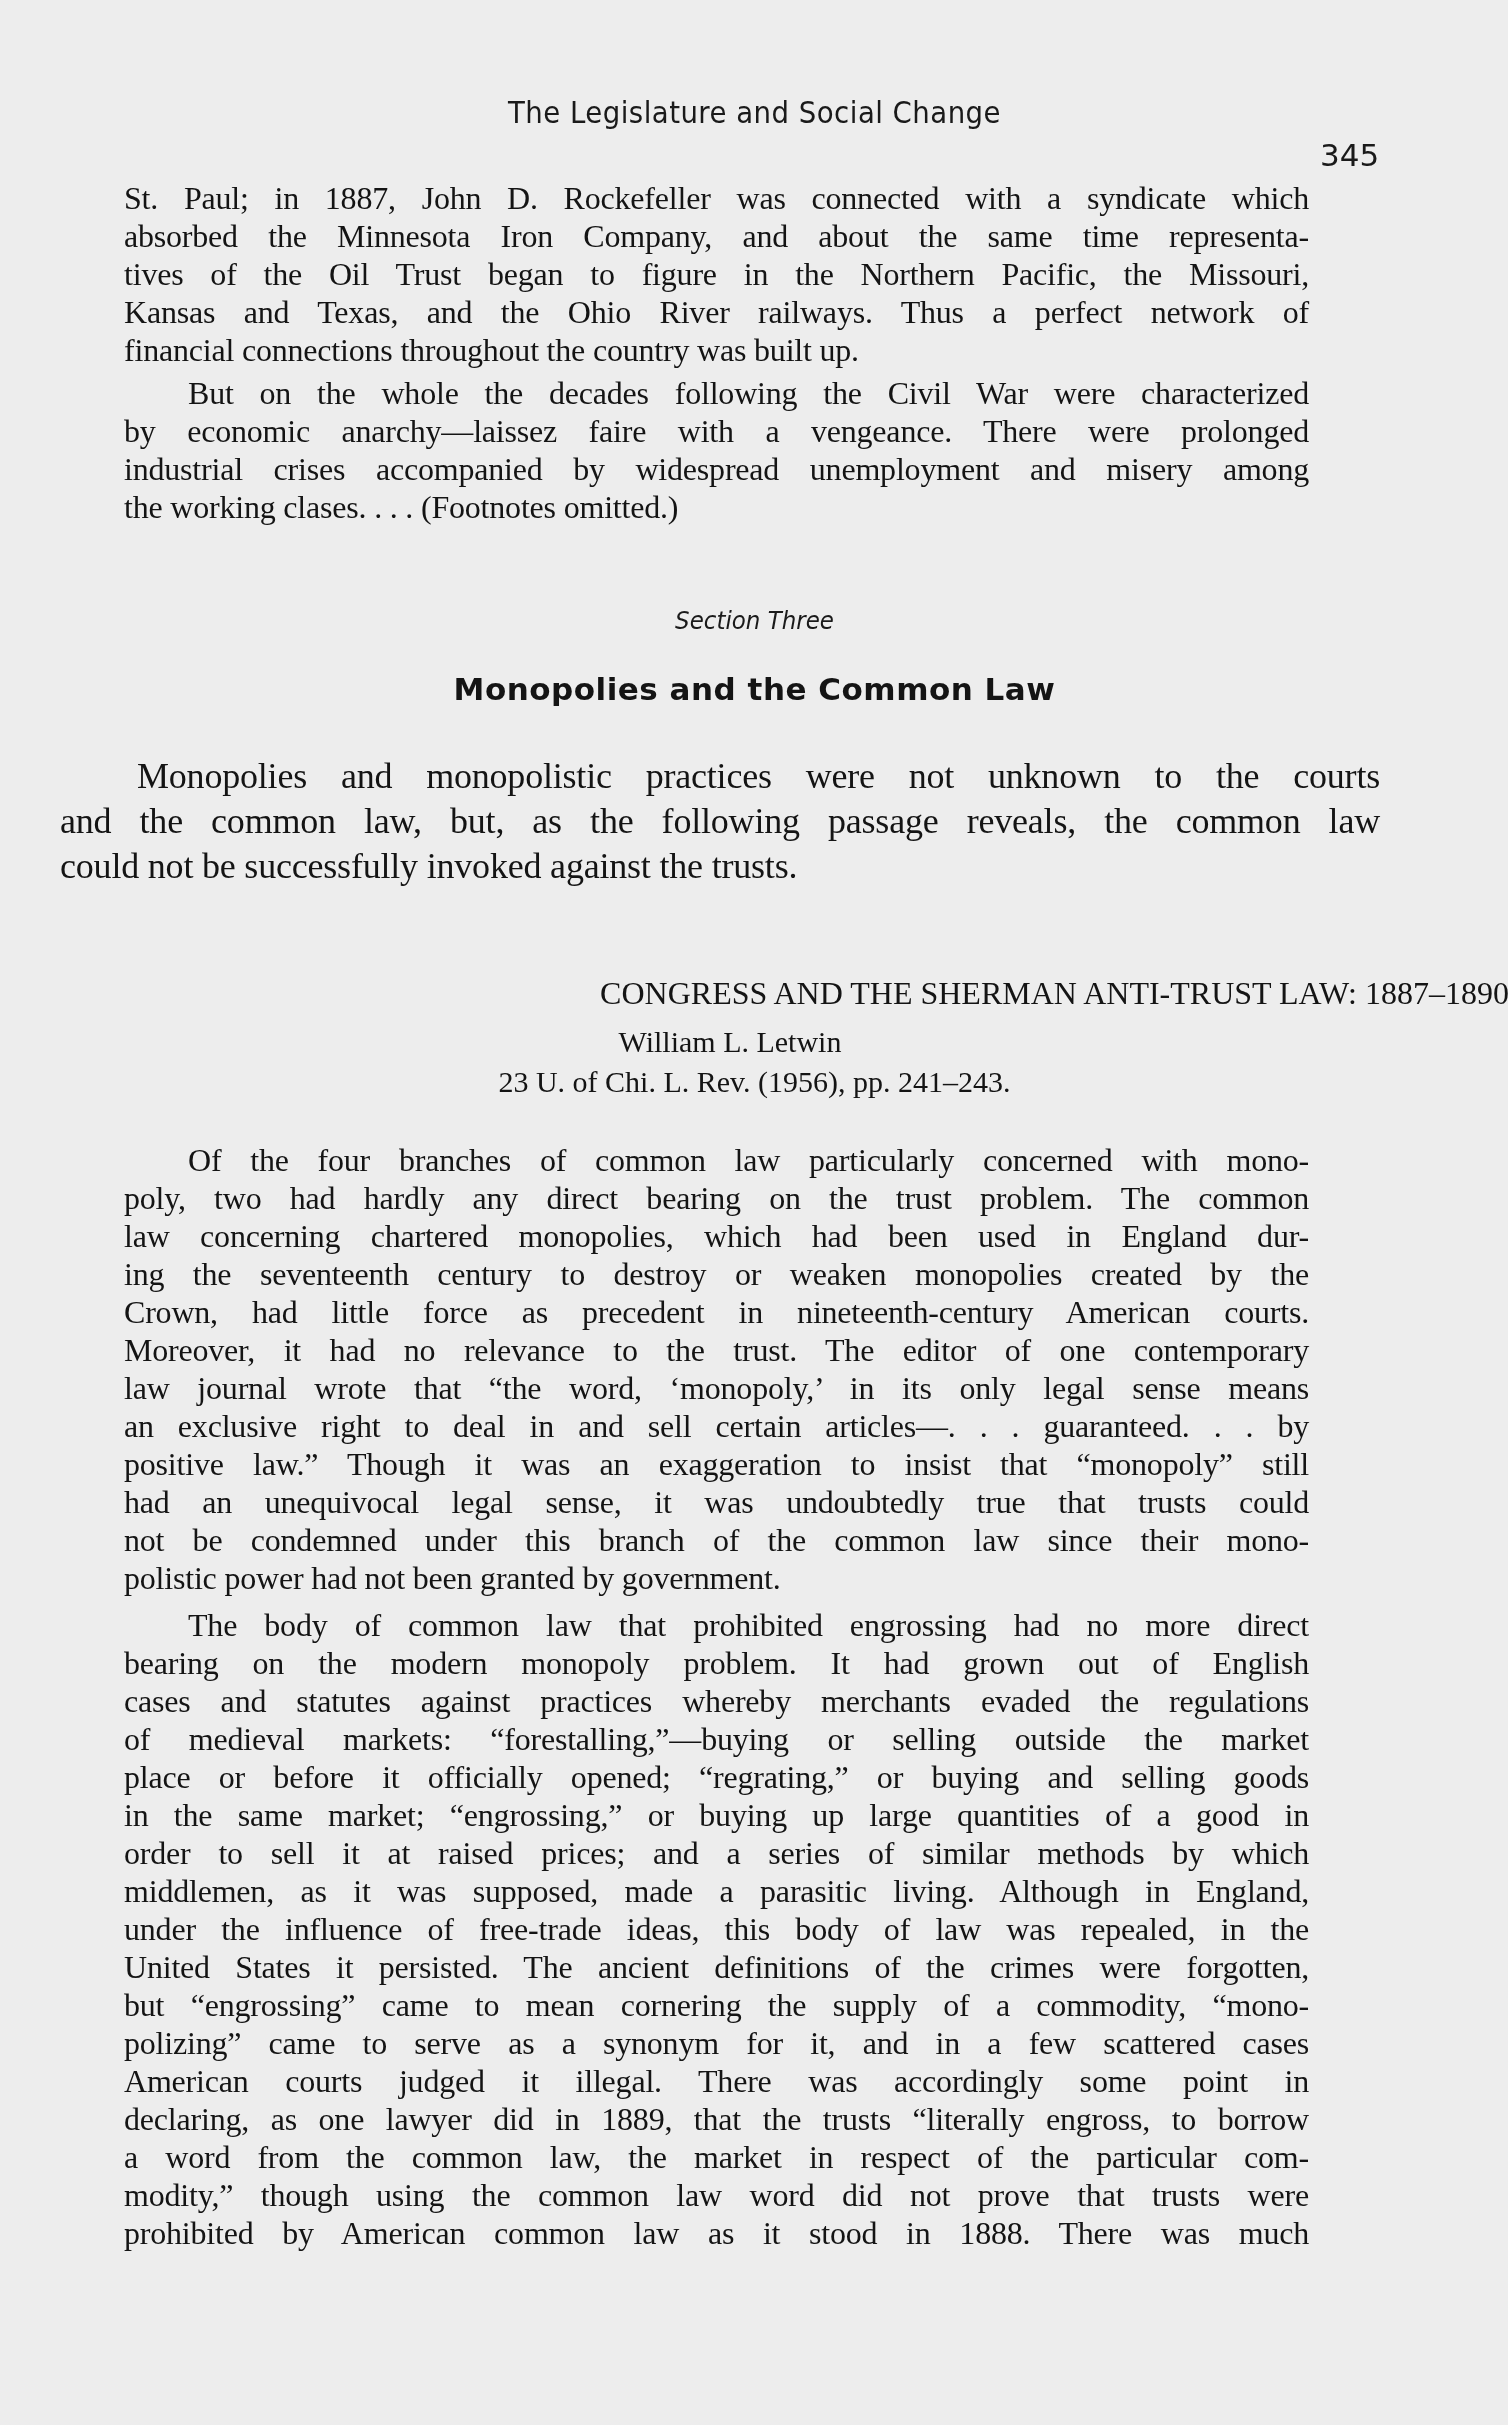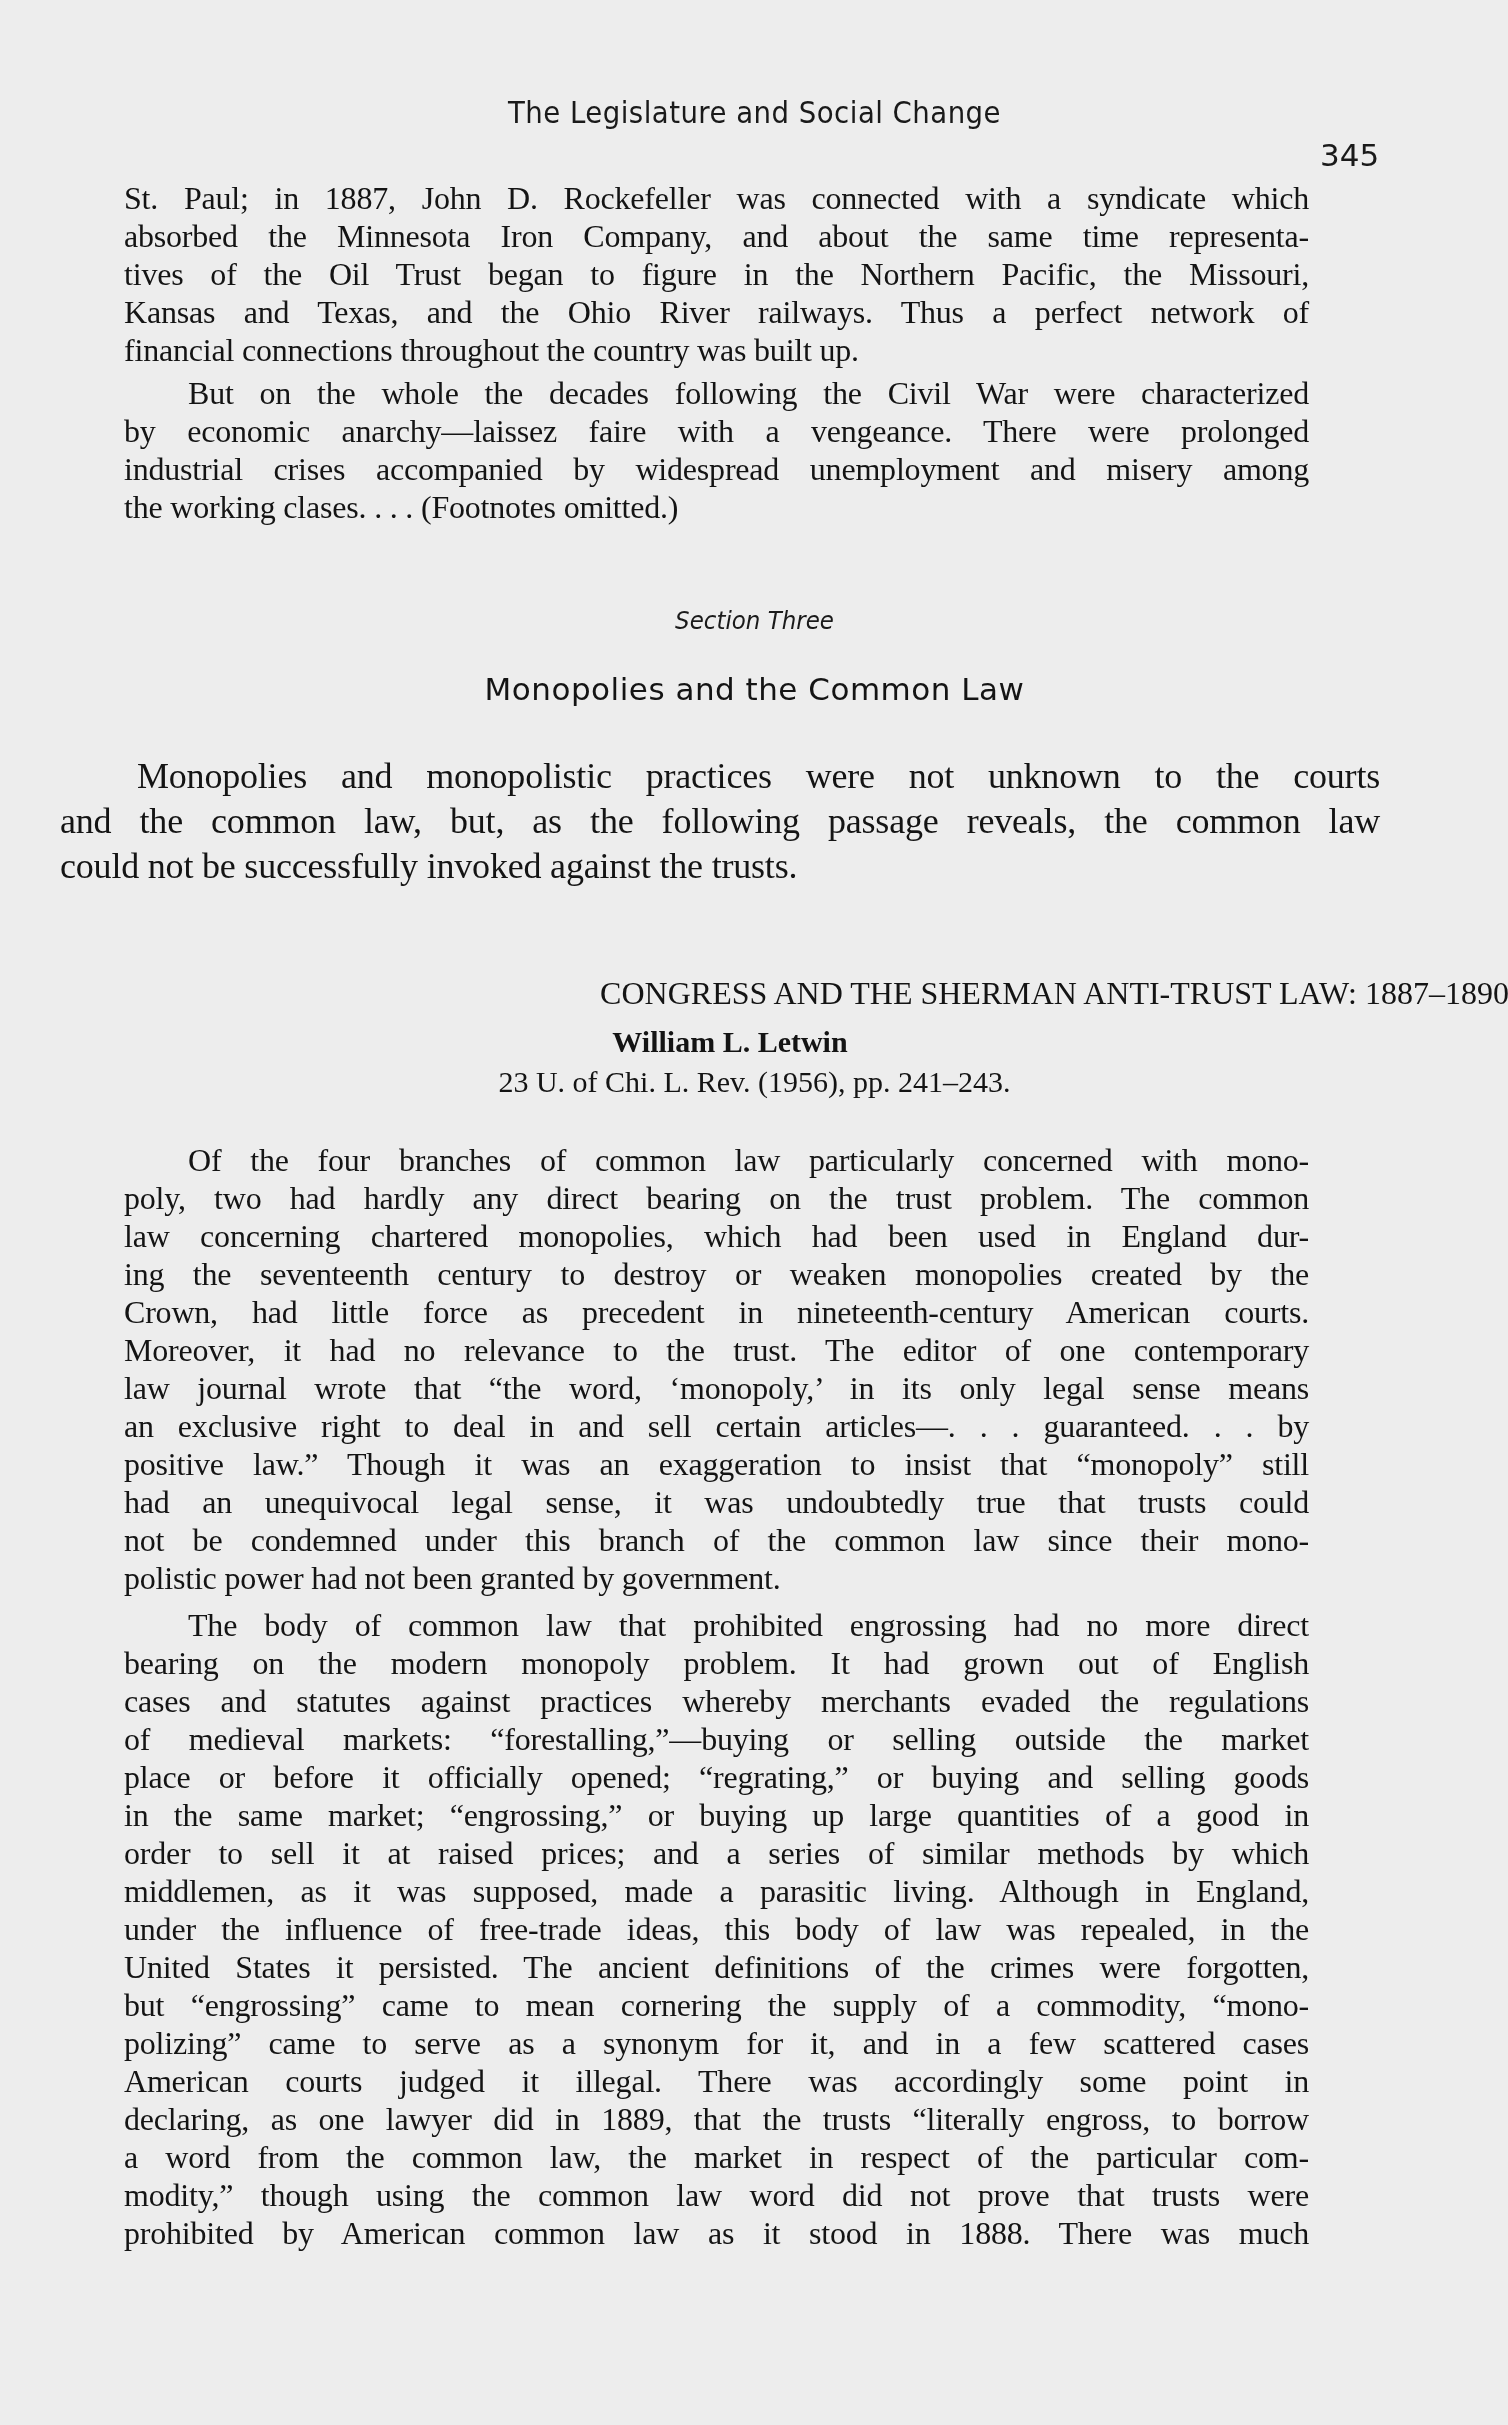--- a/index.html
+++ b/index.html
@@ -76,21 +76,21 @@
       color: #1a1a1a;
       transform: scaleX(0.9);
     }
     .section-title {
       position: absolute;
       top: 671px;
       left: 0;
       width: 1509px;
       text-align: center;
       font-family: "DejaVu Sans", "Liberation Sans", sans-serif;
-      font-weight: normal;
+      font-weight: bold;
       font-size: 31px;
       color: #141414;
       letter-spacing: 0.5px;
     }
     .intro {
       position: absolute;
       top: 754px;
       left: 60px;
       width: 1320px;
     }
@@ -111,21 +111,20 @@
       font-size: 32px;
       letter-spacing: 0px;
     }
     .article-author {
       position: absolute;
       top: 1025px;
       left: 0;
       width: 1460px;
       text-align: center;
       font-size: 30px;
-      font-weight: bold;
     }
     .article-cite {
       position: absolute;
       top: 1065px;
       left: 0;
       width: 1509px;
       text-align: center;
       font-size: 30px;
     }
     #body-para-1 { top: 1141px; }

